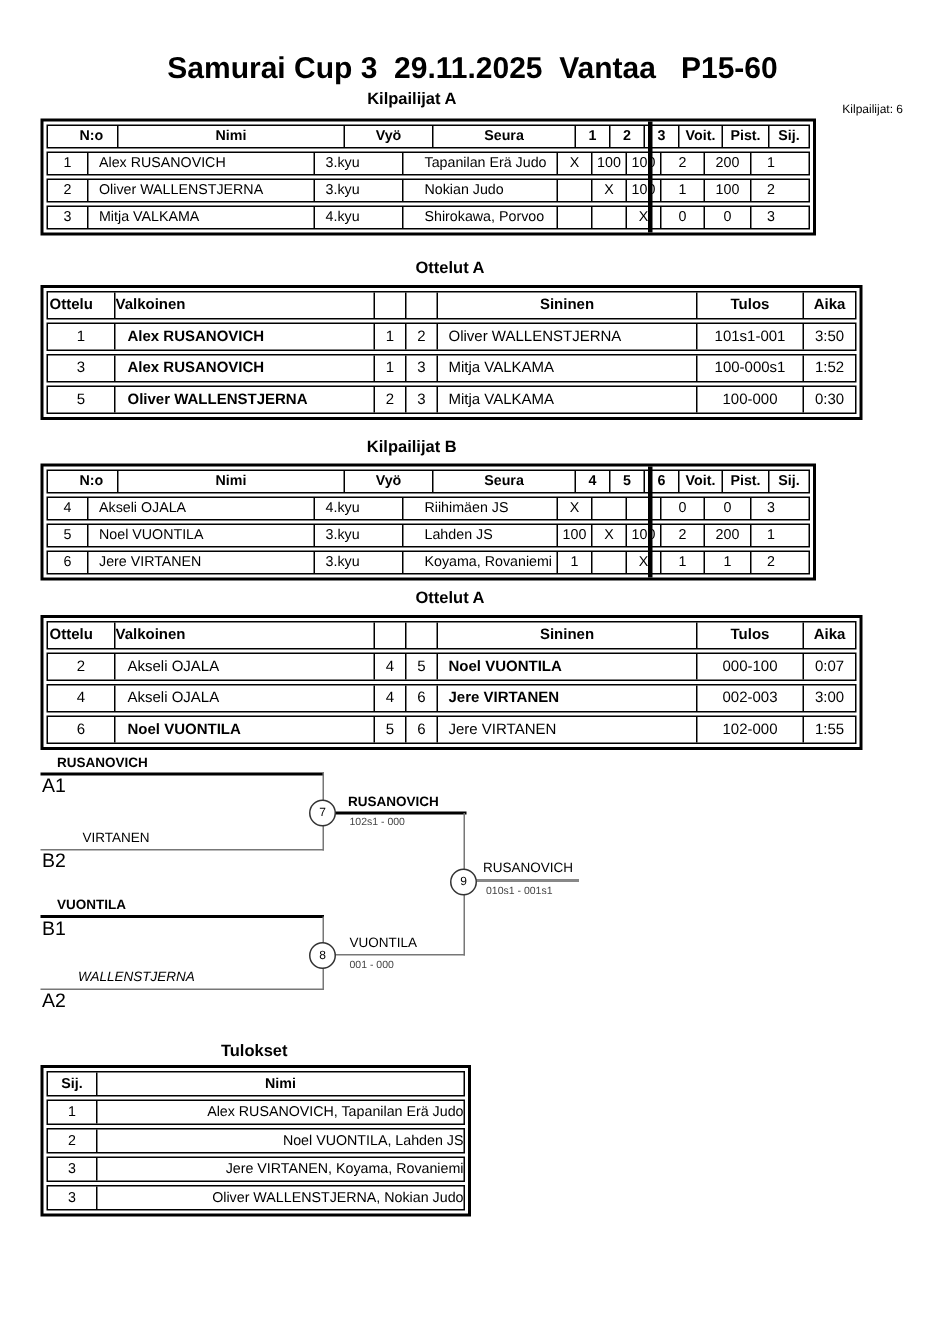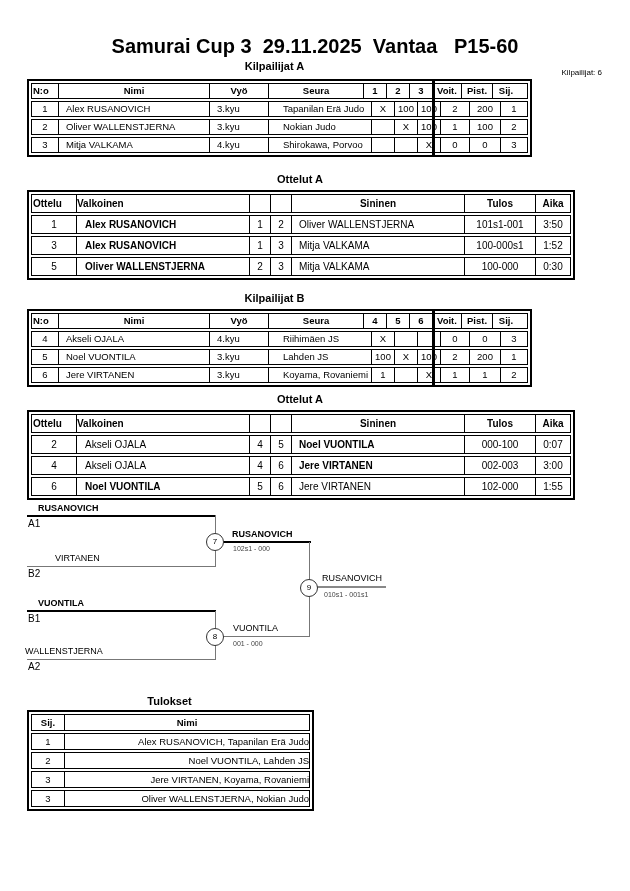--- a/index.html
+++ b/index.html
@@ -26,41 +26,41 @@
   .t-pool .cell{height:14px;line-height:14px;font-size:9.5px;text-align:center;}
   .cp-no{width:26px;} .cp-name{width:150px;} .cp-belt{width:58px;} .cp-club{width:94px;}
   .cp-s{width:22px;} .cp-w{width:28px;} .cp-p{width:30px;} .cp-sij{width:26px;}
   .t-pool .cp-name,.t-pool .cp-belt,.t-pool .cp-club{text-align:left;padding-left:0;}
   .t-pool .row .cp-name{padding-left:7px;width:143px;}
   .t-pool .row .cp-belt{padding-left:7px;width:51px;}
   .t-pool .row .cp-club{padding-left:14px;width:88px;}
   .t-pool .hdr .cp-name{padding-left:0;width:150px;text-align:center;}
   .t-pool .hdr .cp-belt{padding-left:0;width:58px;text-align:center;}
   .t-pool .hdr .cp-club{padding-left:0;width:94px;text-align:center;}
-  .t-pool .hdr .cp-no{text-align:left;padding-left:1px;width:25px;}
+  .t-pool .hdr .cp-no{text-align:left;padding-left:1px;width:25px;margin-left:20px;}
   .vdiv{position:absolute;top:0;bottom:0;left:403px;width:3px;background:#000;}
 
   .t-match{margin-top:4px;}
   .t-match .cell{height:17px;line-height:17px;font-size:10px;text-align:center;}
   .cm-no{width:44px;} .cm-white{width:172px;} .cm-n{width:20px;} .cm-blue{width:172px;} .cm-res{width:70px;} .cm-time{width:34px;}
   .t-match .row .cm-white{text-align:left;padding-left:8px;width:164px;}
   .t-match .row .cm-blue{text-align:left;padding-left:7px;width:165px;}
   .t-match .hdr .cm-white{padding-left:0;width:172px;text-align:left;}
   .t-match .hdr .cm-blue{padding-left:0;width:172px;text-align:center;}
   .t-match .hdr .cm-no{text-align:left;padding-left:1px;width:43px;}
 
   .t-res .cell{height:15px;line-height:15px;font-size:9.5px;text-align:center;}
   .cr-place{width:32px;} .cr-name{width:244px;}
   .t-res .row .cr-name{text-align:right;padding-left:9px;width:235px;}
   .t-res .hdr .cr-name{padding-left:0;width:244px;text-align:center;}
 
   
   .abs{position:absolute;}
   .bk-name{font-size:9px;line-height:11px;white-space:nowrap;}
-  .bk-label{font-size:10px;line-height:9px;color:#000;}
+  .bk-label{font-size:13px;line-height:9px;color:#000;}
   .bk-score{font-size:7px;line-height:8px;color:#444;white-space:nowrap;}
   .bk-line-h{height:2px;background:#000;}
   .bk-line-thin{height:1px;background:#777;}
   .bk-vline{width:1px;background:#777;}
   .bk-circle{width:16px;height:16px;border:1px solid #333;border-radius:50%;background:#fff;
              font-size:8px;line-height:16px;text-align:center;z-index:2;}
 
   .results-wrap{position:absolute;left:0;top:695px;}
   .results-wrap .tbl{margin-top:2px;}
 </style>
@@ -279,21 +279,21 @@
     <div class="abs bk-vline" style="left:309px;top:542px;height:95px;"></div>
     <div class="abs bk-circle" style="left:300px;top:579px;">9</div>
     <div class="abs bk-name" style="left:322px;top:573px;">RUSANOVICH</div>
     <div class="abs bk-line-h" style="left:310px;top:586px;width:76px;background:#888;"></div>
     <div class="abs bk-score" style="left:324px;top:591px;">010s1 - 001s1</div>
 
     <div class="abs bk-name b" style="left:38px;top:598px;">VUONTILA</div>
     <div class="abs bk-line-h" style="left:27px;top:610px;width:189px;"></div>
     <div class="abs bk-label" style="left:28px;top:614px;">B1</div>
 
-    <div class="abs bk-name" style="left:25px;top:646px;">WALLENSTJERNA</div>
+    <div class="abs bk-name" style="left:52px;top:646px;font-style:italic;">WALLENSTJERNA</div>
     <div class="abs bk-line-thin" style="left:27px;top:659px;width:189px;"></div>
     <div class="abs bk-label" style="left:28px;top:662px;">A2</div>
 
     <div class="abs bk-vline" style="left:215px;top:611px;height:49px;"></div>
     <div class="abs bk-circle" style="left:206px;top:628px;">8</div>
     <div class="abs bk-name" style="left:233px;top:623px;">VUONTILA</div>
     <div class="abs bk-line-thin" style="left:216px;top:636px;width:94px;"></div>
     <div class="abs bk-score" style="left:233px;top:640px;">001 - 000</div>
   </div>
 

